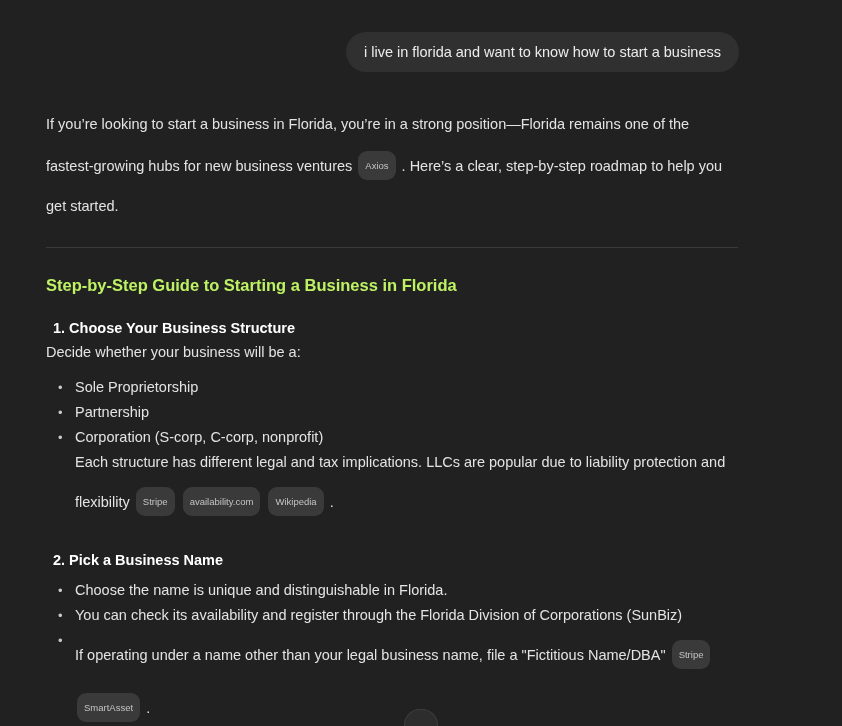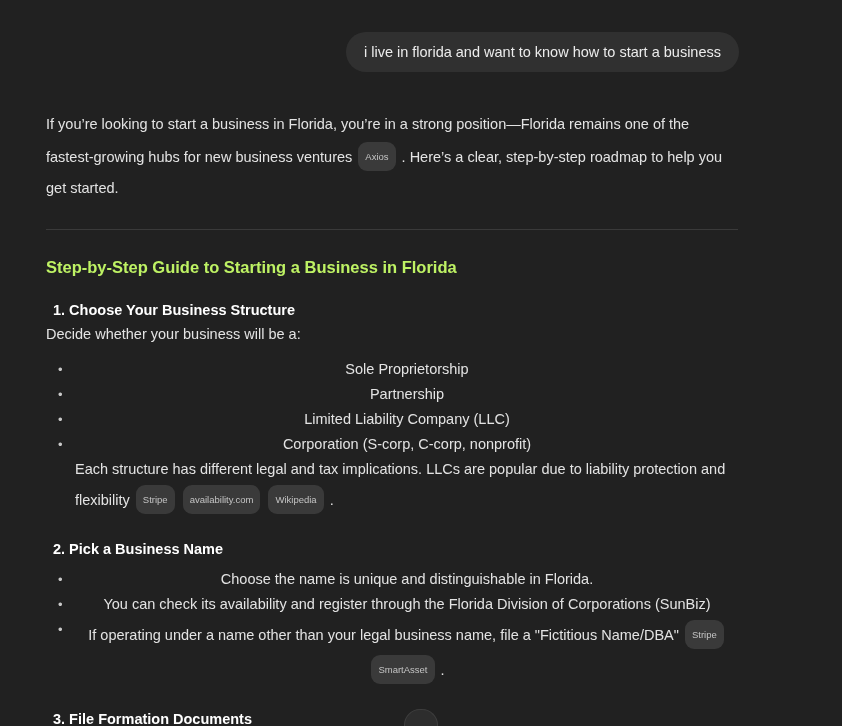--- a/index.html
+++ b/index.html
@@ -72,21 +72,20 @@
     color: #ffffff;
     margin: 22px 0 0 7px;
   }
   .lead {
     margin-top: 12px;
   }
   ul.bullets {
     list-style: none;
     margin: 8px 0 0 0;
     padding: 0;
-    text-align: center;
   }
   ul.bullets > li {
     position: relative;
     padding-left: 29px;
     margin-bottom: 0;
     line-height: 25px;
   }
   ul.bullets > li::before {
     content: "•";
     position: absolute;
@@ -101,21 +100,21 @@
   }
   .chip {
     display: inline-block;
     background: #3a3a3a;
     color: #c4c4c4;
     border-radius: 9px;
     font-size: 9.5px;
     line-height: 13px;
     padding: 8px 7px;
     vertical-align: 2px;
-    margin: 3px 2px;
+    margin: 12px 2px;
     white-space: nowrap;
   }
   .wrap-line { display: block; }
   .scroll-nub {
     position: absolute;
     left: 50%;
     transform: translateX(-50%);
     bottom: 0px;
     width: 32px;
     height: 16px;
@@ -145,21 +144,20 @@
 
       <hr class="divider">
 
       <h2 class="section-title">Step-by-Step Guide to Starting a Business in Florida</h2>
 
       <h3 class="step-title">1. Choose Your Business Structure</h3>
       <p class="lead">Decide whether your business will be a:</p>
       <ul class="bullets">
         <li>Sole Proprietorship</li>
         <li>Partnership</li>
-        <li>Limited Liability Company (LLC)</li>
         <li>Corporation (S-corp, C-corp, nonprofit)</li>
       </ul>
       <div class="sub-note">
         <span>Each structure has different legal and tax implications. LLCs are popular due to liability protection and flexibility</span>
         <span class="chip">Stripe</span>
         <span class="chip">availability.com</span>
         <span class="chip">Wikipedia</span>
         <span>.</span>
       </div>
 

